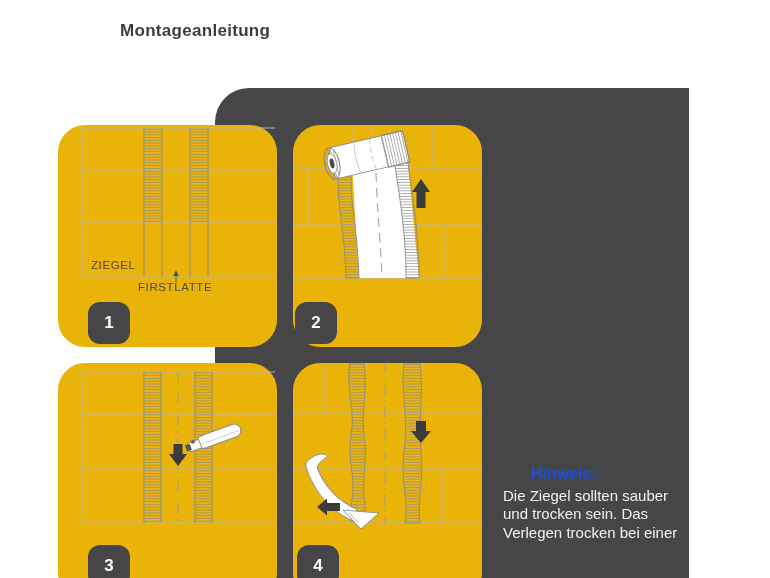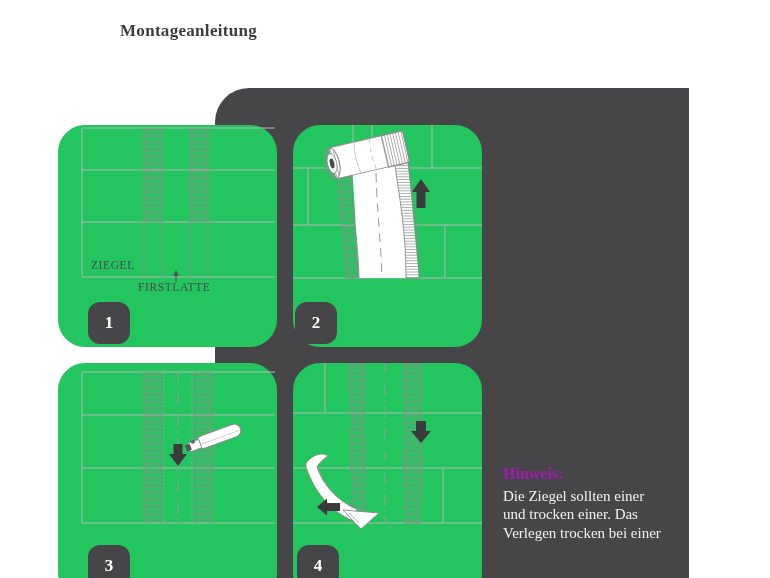--- a/index.html
+++ b/index.html
@@ -1,30 +1,30 @@
 <!DOCTYPE html>
 <html><head>
 <meta charset="utf-8">
 <style>
   html,body{margin:0;padding:0;background:#ffffff;}
   .stage{
     position:relative;width:770px;height:578px;overflow:hidden;
     background:#ffffff;
-    font-family:Liberation Serif, serif;
+    font-family:Liberation Sans, sans-serif;
   }
   .page-title{
     position:absolute;left:120px;top:21px;
     font-size:17px;font-weight:700;color:#3d3d3d;letter-spacing:.3px;
   }
   .dark-panel{
     position:absolute;left:215px;top:88px;width:474px;height:490px;
     background:#464648;border-radius:34px 0 0 0;
   }
   .card{
-    position:absolute;background:#22c55e;border-radius:27px;
+    position:absolute;background:#eab308;border-radius:27px;
   }
   .card-1{left:58px;top:125px;width:219px;height:222px;}
   .card-2{left:293px;top:125px;width:189px;height:222px;}
   .card-3{left:58px;top:363px;width:219px;height:237px;}
   .card-4{left:293px;top:363px;width:189px;height:237px;}
   .card svg{position:absolute;left:0;top:0;display:block;}
   .badge{
     position:absolute;width:42px;height:42px;border-radius:12px;
     background:#464648;color:#ffffff;
     display:flex;align-items:center;justify-content:center;
@@ -36,21 +36,21 @@
   .badge-4{left:297px;top:545px;}
   .tech-label{
     position:absolute;color:#4a4a4a;font-size:11.5px;letter-spacing:.6px;
     white-space:nowrap;
   }
   .ziegel-label{left:33px;top:134px;}
   .firstlatte-label{left:80px;top:156px;}
   .note{
     position:absolute;left:503px;top:465px;width:192px;color:#f4f4f4;
   }
-  .note-title{font-size:16px;font-weight:700;color:#a21caf;margin-bottom:4px;}
+  .note-title{font-size:16px;font-weight:700;color:#1d4ed8;margin-bottom:4px;margin-left:28px;}
   .note-line{font-size:15px;line-height:18.4px;color:#f1f1f1;}
 </style>
 </head>
 <body>
 
 <div class="stage">
 
   <div class="page-title">Montageanleitung</div>
 
   <div class="dark-panel"></div>
@@ -204,18 +204,18 @@
     </svg>
   </div>
 
   <div class="badge badge-1">1</div>
   <div class="badge badge-2">2</div>
   <div class="badge badge-3">3</div>
   <div class="badge badge-4">4</div>
 
   <div class="note">
     <div class="note-title">Hinweis:</div>
-    <div class="note-line">Die Ziegel sollten einer</div>
-    <div class="note-line">und trocken einer. Das</div>
+    <div class="note-line">Die Ziegel sollten sauber</div>
+    <div class="note-line">und trocken sein. Das</div>
     <div class="note-line">Verlegen trocken bei einer</div>
   </div>
 
 </div>
 
 </body></html>

